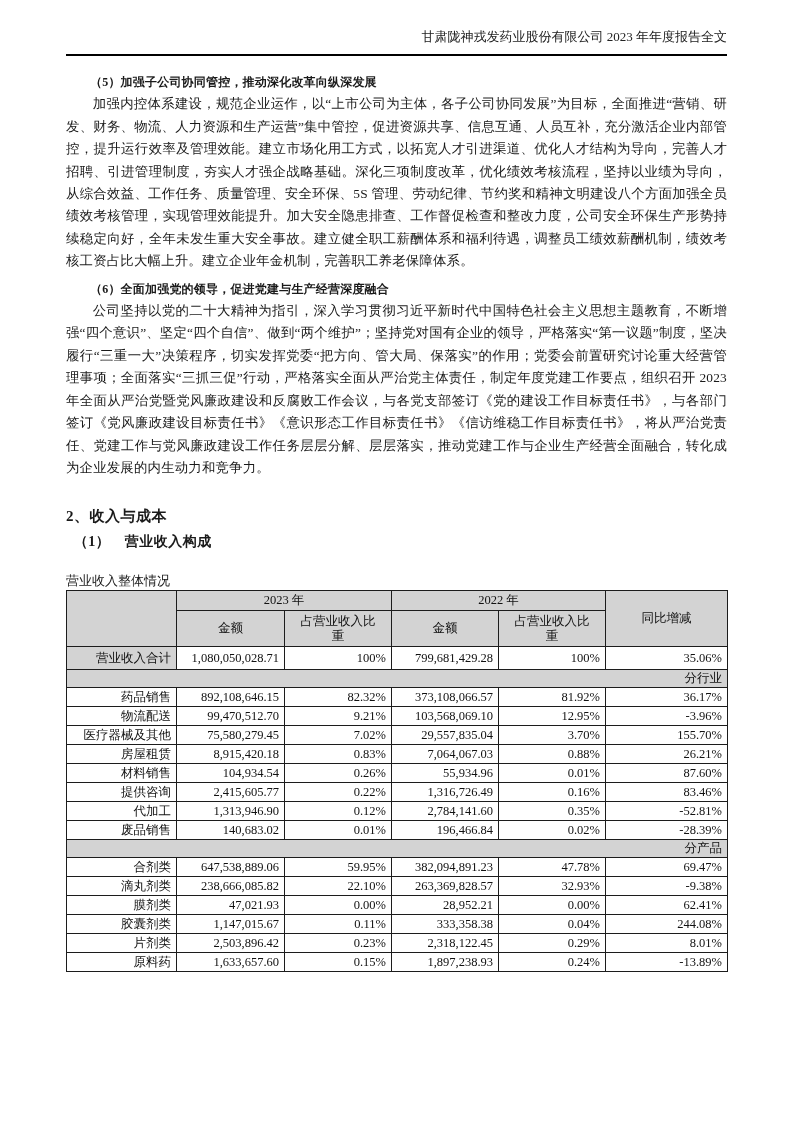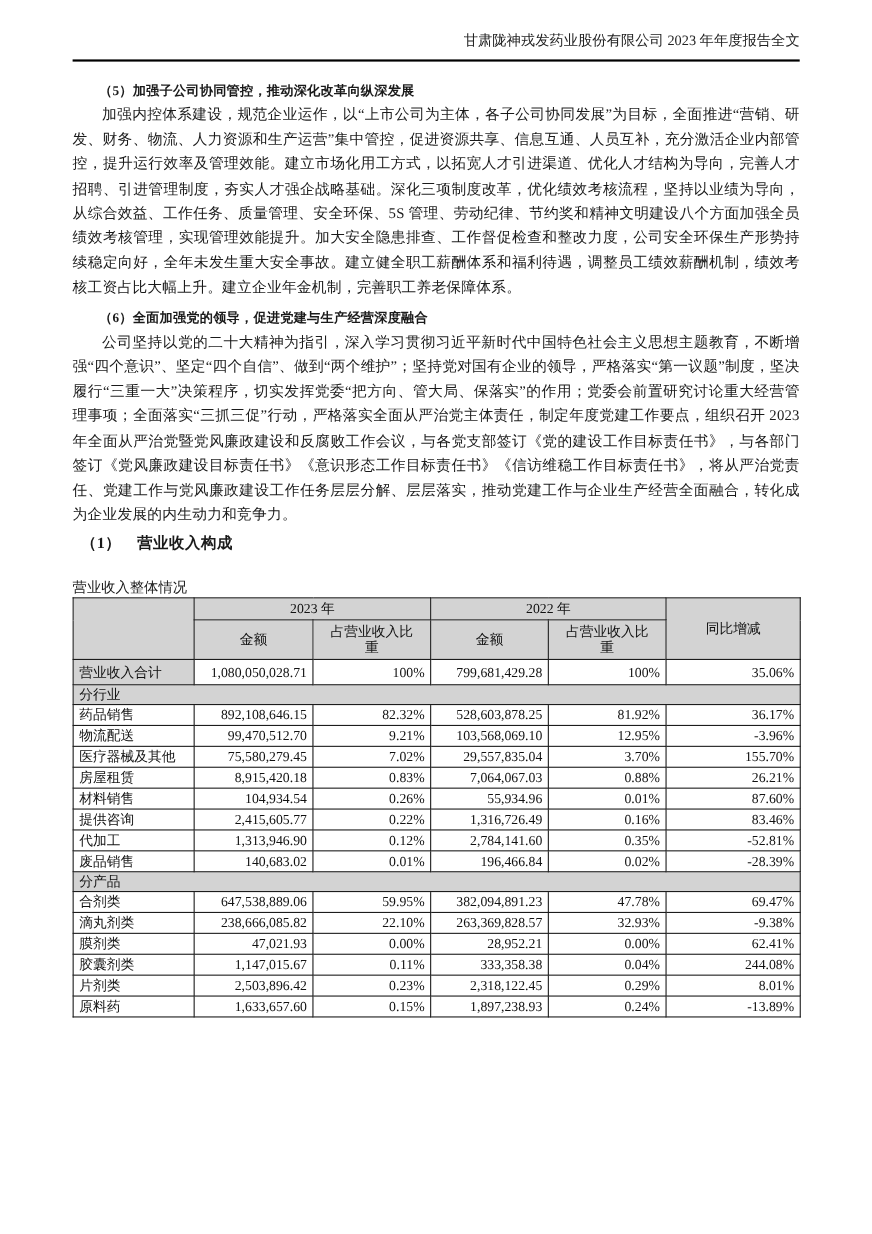--- a/index.html
+++ b/index.html
@@ -88,21 +88,21 @@
     text-align: center;
     vertical-align: middle;
     background: #d3d3d3;
   }
   .rev-table thead tr.years-row th { height: 20px; }
   .rev-table thead tr.measures-row th { height: 36px; }
   .rev-table th.share-hd { padding: 0 13px; line-height: 15px; margin-top: 48px; }
   .rev-table td { height: 19px; vertical-align: middle; }
   .rev-table tr.total-row td { height: 23px; }
   .rev-table tr.section-row td { height: 17px; }
-  .rev-table td.lbl { text-align: left; }
+  .rev-table td.lbl { text-align: right; }
   .rev-table td.num { text-align: right; }
   .gray { background: #d3d3d3; }
 </style>
 </head>
 <body>
 
 <div class="page">
 
   <div class="doc-header">
     <span>甘肃陇神戎发药业股份有限公司 2023 年年度报告全文</span>
@@ -110,20 +110,21 @@
 
   <div class="body-block">
 
 
     <h4 class="sub-heading">（5）加强子公司协同管控，推动深化改革向纵深发展</h4>
     <p class="body-text indent">加强内控体系建设，规范企业运作，以“上市公司为主体，各子公司协同发展”为目标，全面推进“营销、研发、财务、物流、人力资源和生产运营”集中管控，促进资源共享、信息互通、人员互补，充分激活企业内部管控，提升运行效率及管理效能。建立市场化用工方式，以拓宽人才引进渠道、优化人才结构为导向，完善人才招聘、引进管理制度，夯实人才强企战略基础。深化三项制度改革，优化绩效考核流程，坚持以业绩为导向，从综合效益、工作任务、质量管理、安全环保、5S 管理、劳动纪律、节约奖和精神文明建设八个方面加强全员绩效考核管理，实现管理效能提升。加大安全隐患排查、工作督促检查和整改力度，公司安全环保生产形势持续稳定向好，全年未发生重大安全事故。建立健全职工薪酬体系和福利待遇，调整员工绩效薪酬机制，绩效考核工资占比大幅上升。建立企业年金机制，完善职工养老保障体系。</p>
 
     <h4 class="sub-heading gap-above">（6）全面加强党的领导，促进党建与生产经营深度融合</h4>
     <p class="body-text indent">公司坚持以党的二十大精神为指引，深入学习贯彻习近平新时代中国特色社会主义思想主题教育，不断增强“四个意识”、坚定“四个自信”、做到“两个维护”；坚持党对国有企业的领导，严格落实“第一议题”制度，坚决履行“三重一大”决策程序，切实发挥党委“把方向、管大局、保落实”的作用；党委会前置研究讨论重大经营管理事项；全面落实“三抓三促”行动，严格落实全面从严治党主体责任，制定年度党建工作要点，组织召开 2023 年全面从严治党暨党风廉政建设和反腐败工作会议，与各党支部签订《党的建设工作目标责任书》，与各部门签订《党风廉政建设目标责任书》《意识形态工作目标责任书》《信访维稳工作目标责任书》，将从严治党责任、党建工作与党风廉政建设工作任务层层分解、层层落实，推动党建工作与企业生产经营全面融合，转化成为企业发展的内生动力和竞争力。</p>
 
+    <h3 class="chapter-heading">2、收入与成本</h3>
 
     <h4 class="sub-chapter-heading">（1）　营业收入构成</h4>
 
     <p class="table-caption">营业收入整体情况</p>
 
 
     <table class="rev-table">
       <colgroup>
         <col style="width:110px">
           <col style="width:108px">
@@ -155,21 +156,21 @@
           <td class="num">100%</td>
           <td class="num">35.06%</td>
         </tr>
         <tr class="section-row">
           <td class="lbl gray" colspan="6">分行业</td>
         </tr>
         <tr>
           <td class="lbl">药品销售</td>
           <td class="num">892,108,646.15</td>
           <td class="num">82.32%</td>
-          <td class="num">528,603,878.25</td>
+          <td class="num">373,108,066.57</td>
           <td class="num">81.92%</td>
           <td class="num">36.17%</td>
         </tr>
         <tr>
           <td class="lbl">物流配送</td>
           <td class="num">99,470,512.70</td>
           <td class="num">9.21%</td>
           <td class="num">103,568,069.10</td>
           <td class="num">12.95%</td>
           <td class="num">-3.96%</td>

